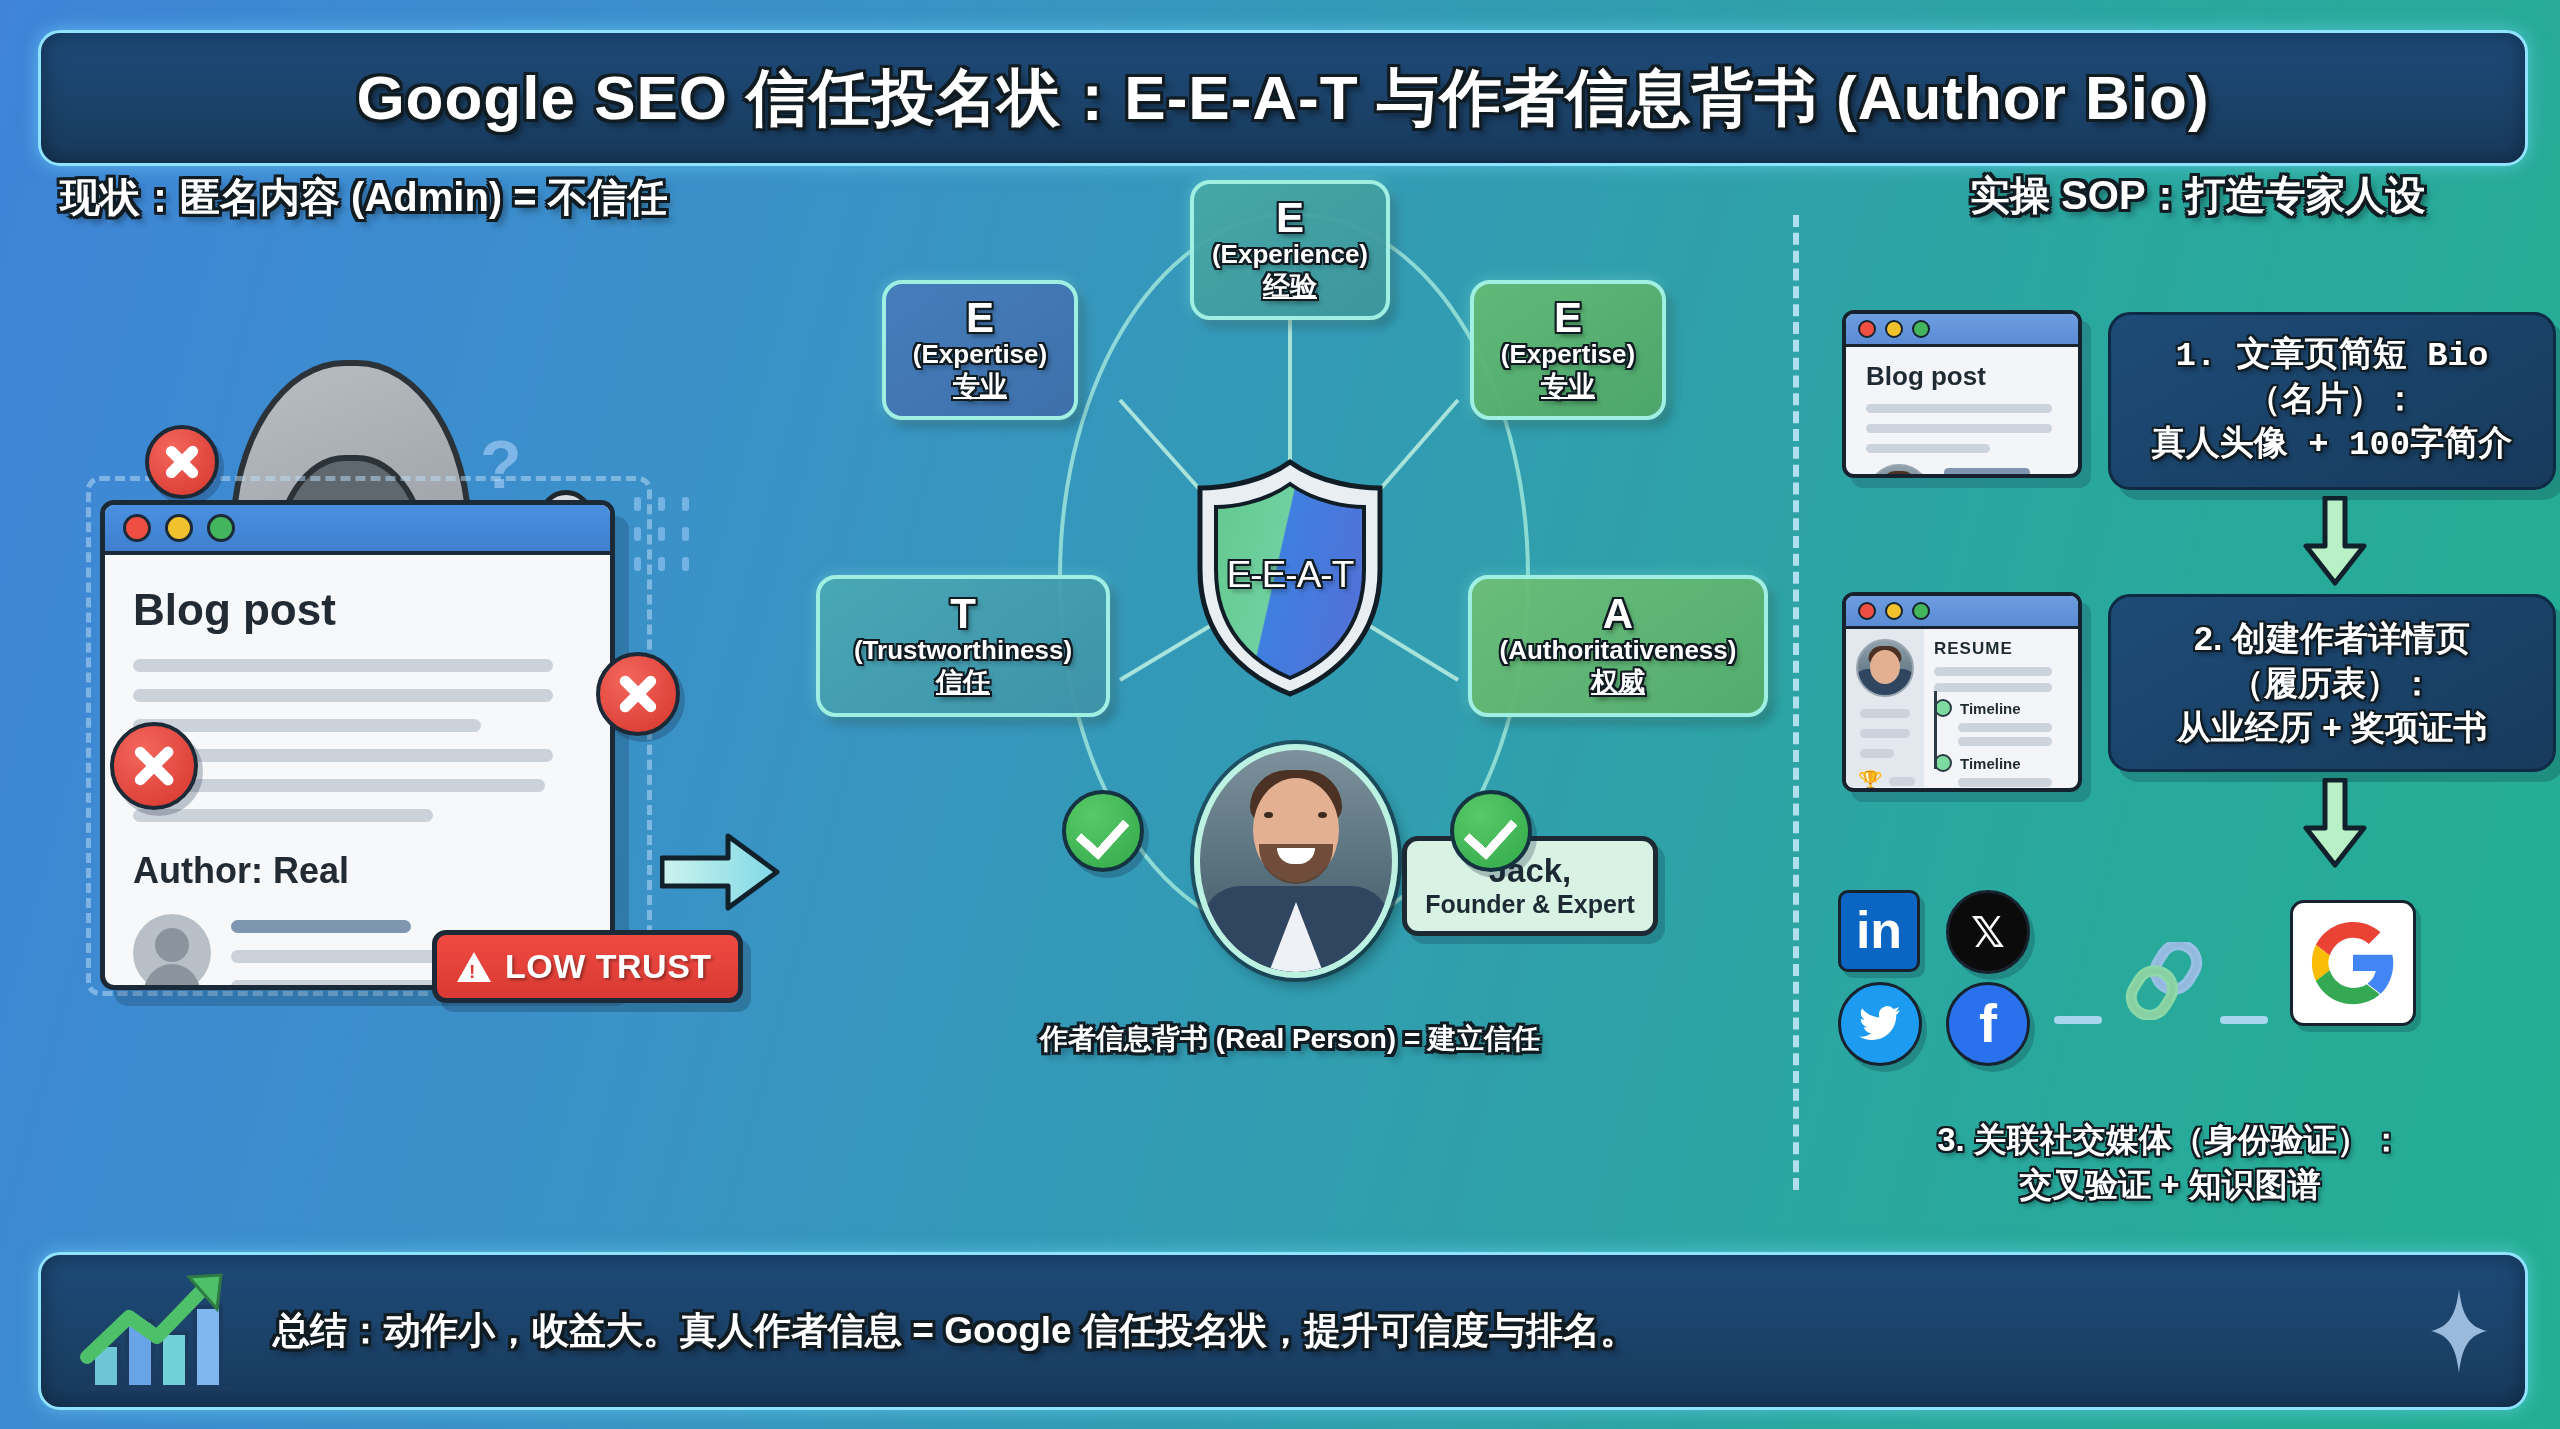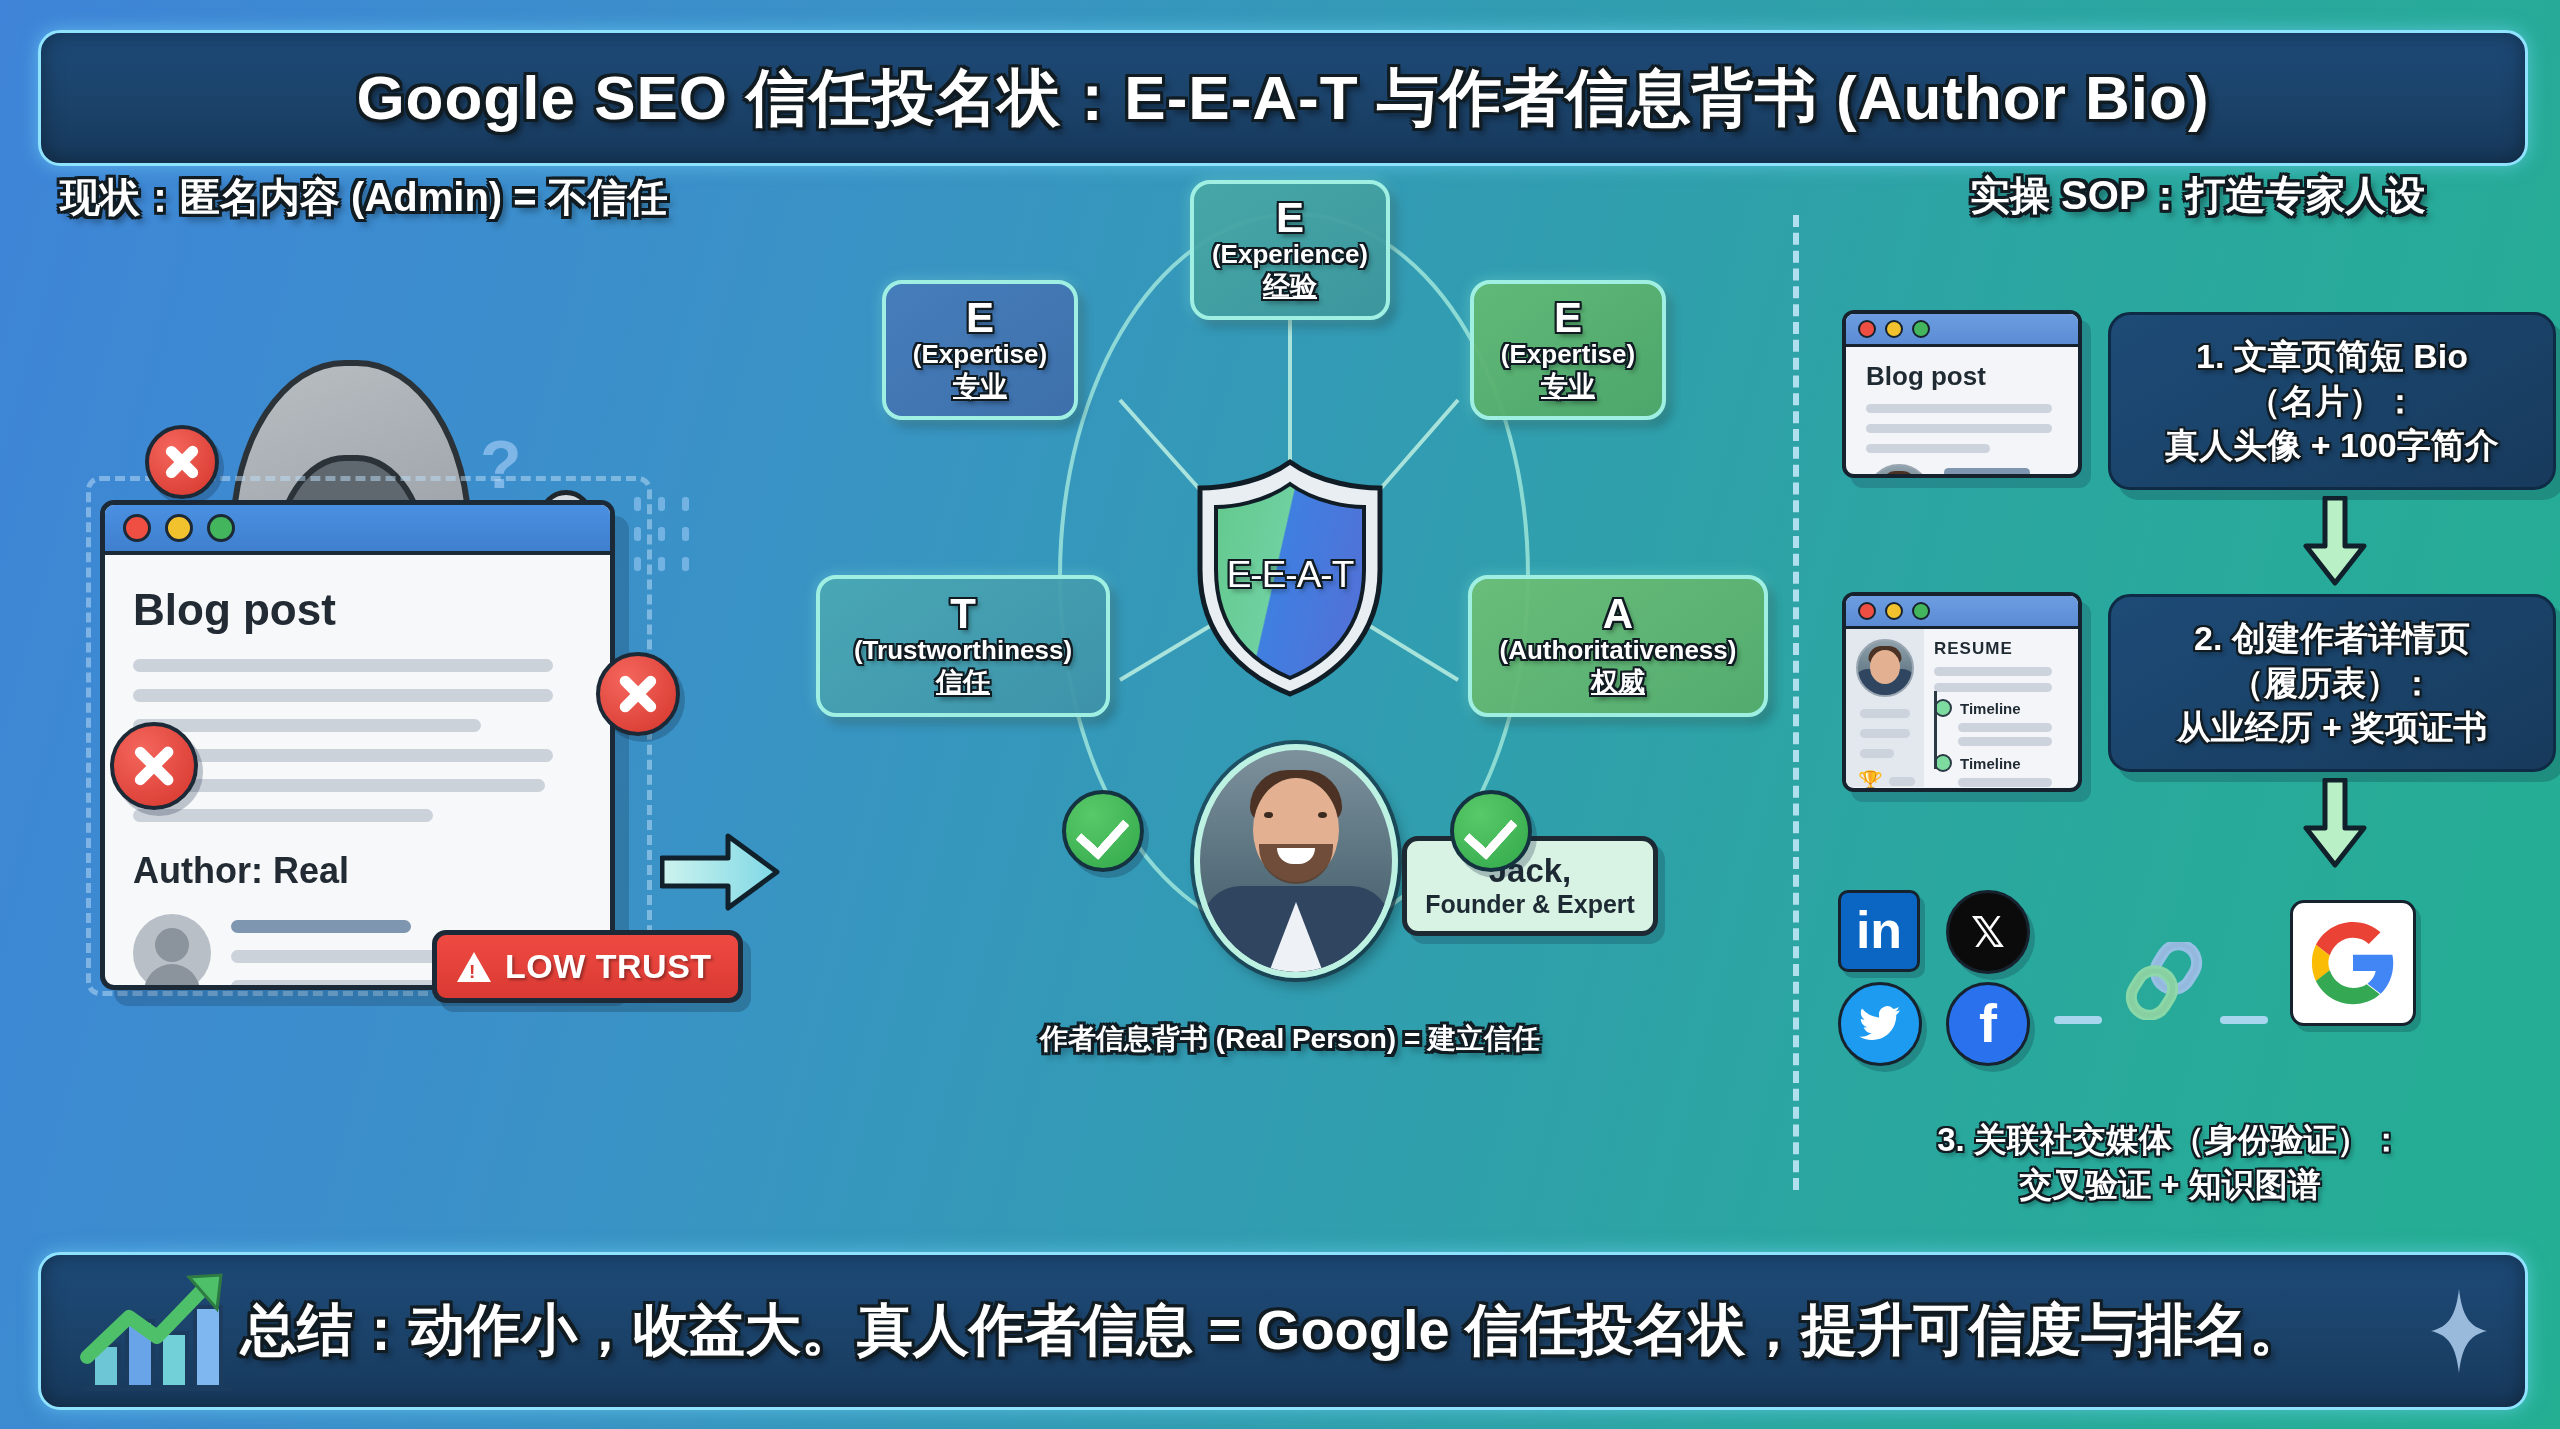--- a/index.html
+++ b/index.html
@@ -189,21 +189,21 @@
   .step3-cap{position:absolute;left:0;top:238px;width:740px;text-align:center;font-size:33px;font-weight:bold;line-height:1.35;}
 
   
   #summary-bar{
     position:absolute;left:38px;top:1252px;width:2484px;height:152px;border-radius:22px;
     background:linear-gradient(180deg,#1d4a78 0%,#1b4269 55%,#17395c 100%);
     border:3px solid #8fe3ff;
     box-shadow:0 0 18px rgba(120,220,255,.55), inset 0 0 22px rgba(0,0,0,.35);
     display:flex;align-items:center;
   }
-  #summary-bar .txt{font-size:56px;font-weight:bold;white-space:nowrap;}
+  #summary-bar .txt{font-size:37px;font-weight:bold;white-space:nowrap;margin-left:32px;}
   .spark{position:absolute;right:38px;top:34px;width:56px;height:84px;}
 </style>
 </head>
 <body>
 
 <div id="title-banner">
   <div class="t ol">Google SEO 信任投名状：E-E-A-T 与作者信息背书 (Author Bio)</div>
 </div>
 
 <div id="left-panel">
@@ -405,21 +405,21 @@
         <div class="h"></div>
           <div class="f"></div>
       </div>
       <div style="flex:1;padding-top:4px">
         <div class="mln" style="width:86px;background:#7e96b0;margin-left:0"></div>
 
       </div>
     </div>
   </div>
 
-  <div class="sop-box" style="left:308px;top:122px;width:448px;height:178px;">
+  <div class="sop-box" style="left:308px;top:122px;width:448px;height:178px;font-family:Liberation Mono, monospace;">
     <div class="l ol-sm">1. 文章页简短 Bio</div>
     <div class="l ol-sm">（名片）：</div>
     <div class="l ol-sm">真人头像 + 100字简介</div>
   </div>
 
   <div class="grn-arrow" style="left:500px;top:306px;">
     <svg viewBox="0 0 70 90" width="70" height="90">
       <path d="M25 2 L45 2 L45 50 L64 50 L35 87 L6 50 L25 50 Z" fill="#b9f0c6" stroke="#10212c" stroke-width="5" stroke-linejoin="round"></path>
     </svg>
   </div>

